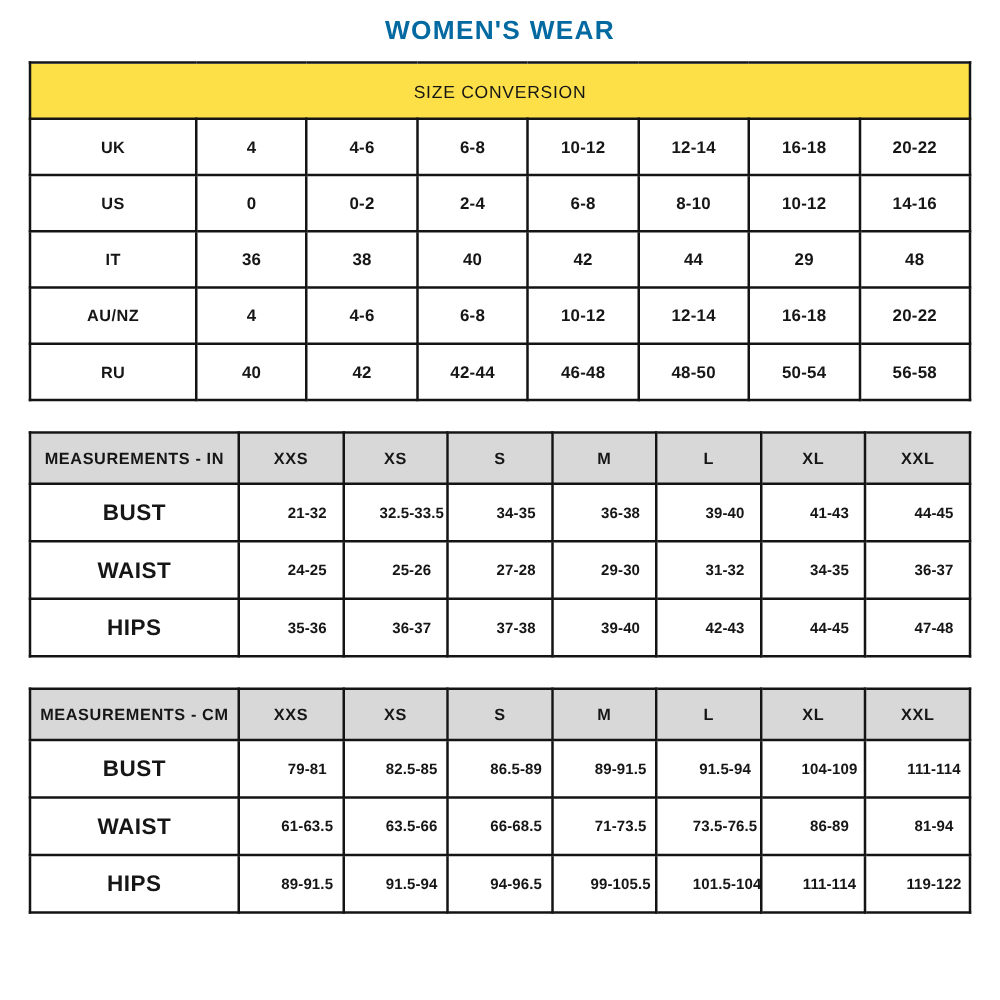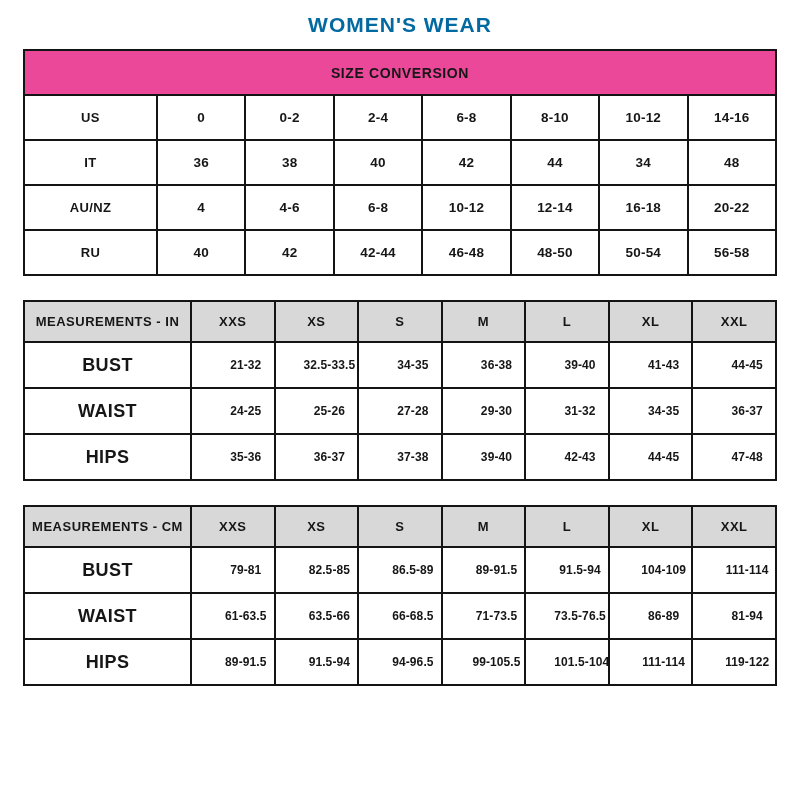--- a/index.html
+++ b/index.html
@@ -31,23 +31,23 @@
   }
   .tbl th, .tbl td {
     border: 2px solid #141414;
     text-align: center;
     vertical-align: middle;
     padding: 0 2px;
     overflow: hidden;
     white-space: nowrap;
   }
   .band {
-    background: #ec4899;
+    background: #fde047;
     font-size: 14px;
-    font-weight: bold;
+    font-weight: normal;
     letter-spacing: 0.6px;
     height: 41px;
   }
   .conv tr { height: 45px; }
   .conv .colhead th {
     background: #ffffff;
     font-size: 13px;
     font-weight: bold;
     letter-spacing: 0.5px;
   }
@@ -101,38 +101,48 @@
         <col>
         <col>
         <col>
       </colgroup>
     <thead>
       <tr>
         <th colspan="8" class="band">SIZE CONVERSION</th>
       </tr>
     </thead>
     <tbody>
+      <tr>
+        <th>UK</th>
+        <td>4</td>
+        <td>4-6</td>
+        <td>6-8</td>
+        <td>10-12</td>
+        <td>12-14</td>
+        <td>16-18</td>
+        <td>20-22</td>
+      </tr>
       <tr>
         <th>US</th>
         <td>0</td>
         <td>0-2</td>
         <td>2-4</td>
         <td>6-8</td>
         <td>8-10</td>
         <td>10-12</td>
         <td>14-16</td>
       </tr>
       <tr>
         <th>IT</th>
         <td>36</td>
         <td>38</td>
         <td>40</td>
         <td>42</td>
         <td>44</td>
-        <td>34</td>
+        <td>29</td>
         <td>48</td>
       </tr>
       <tr>
         <th>AU/NZ</th>
         <td>4</td>
         <td>4-6</td>
         <td>6-8</td>
         <td>10-12</td>
         <td>12-14</td>
         <td>16-18</td>

